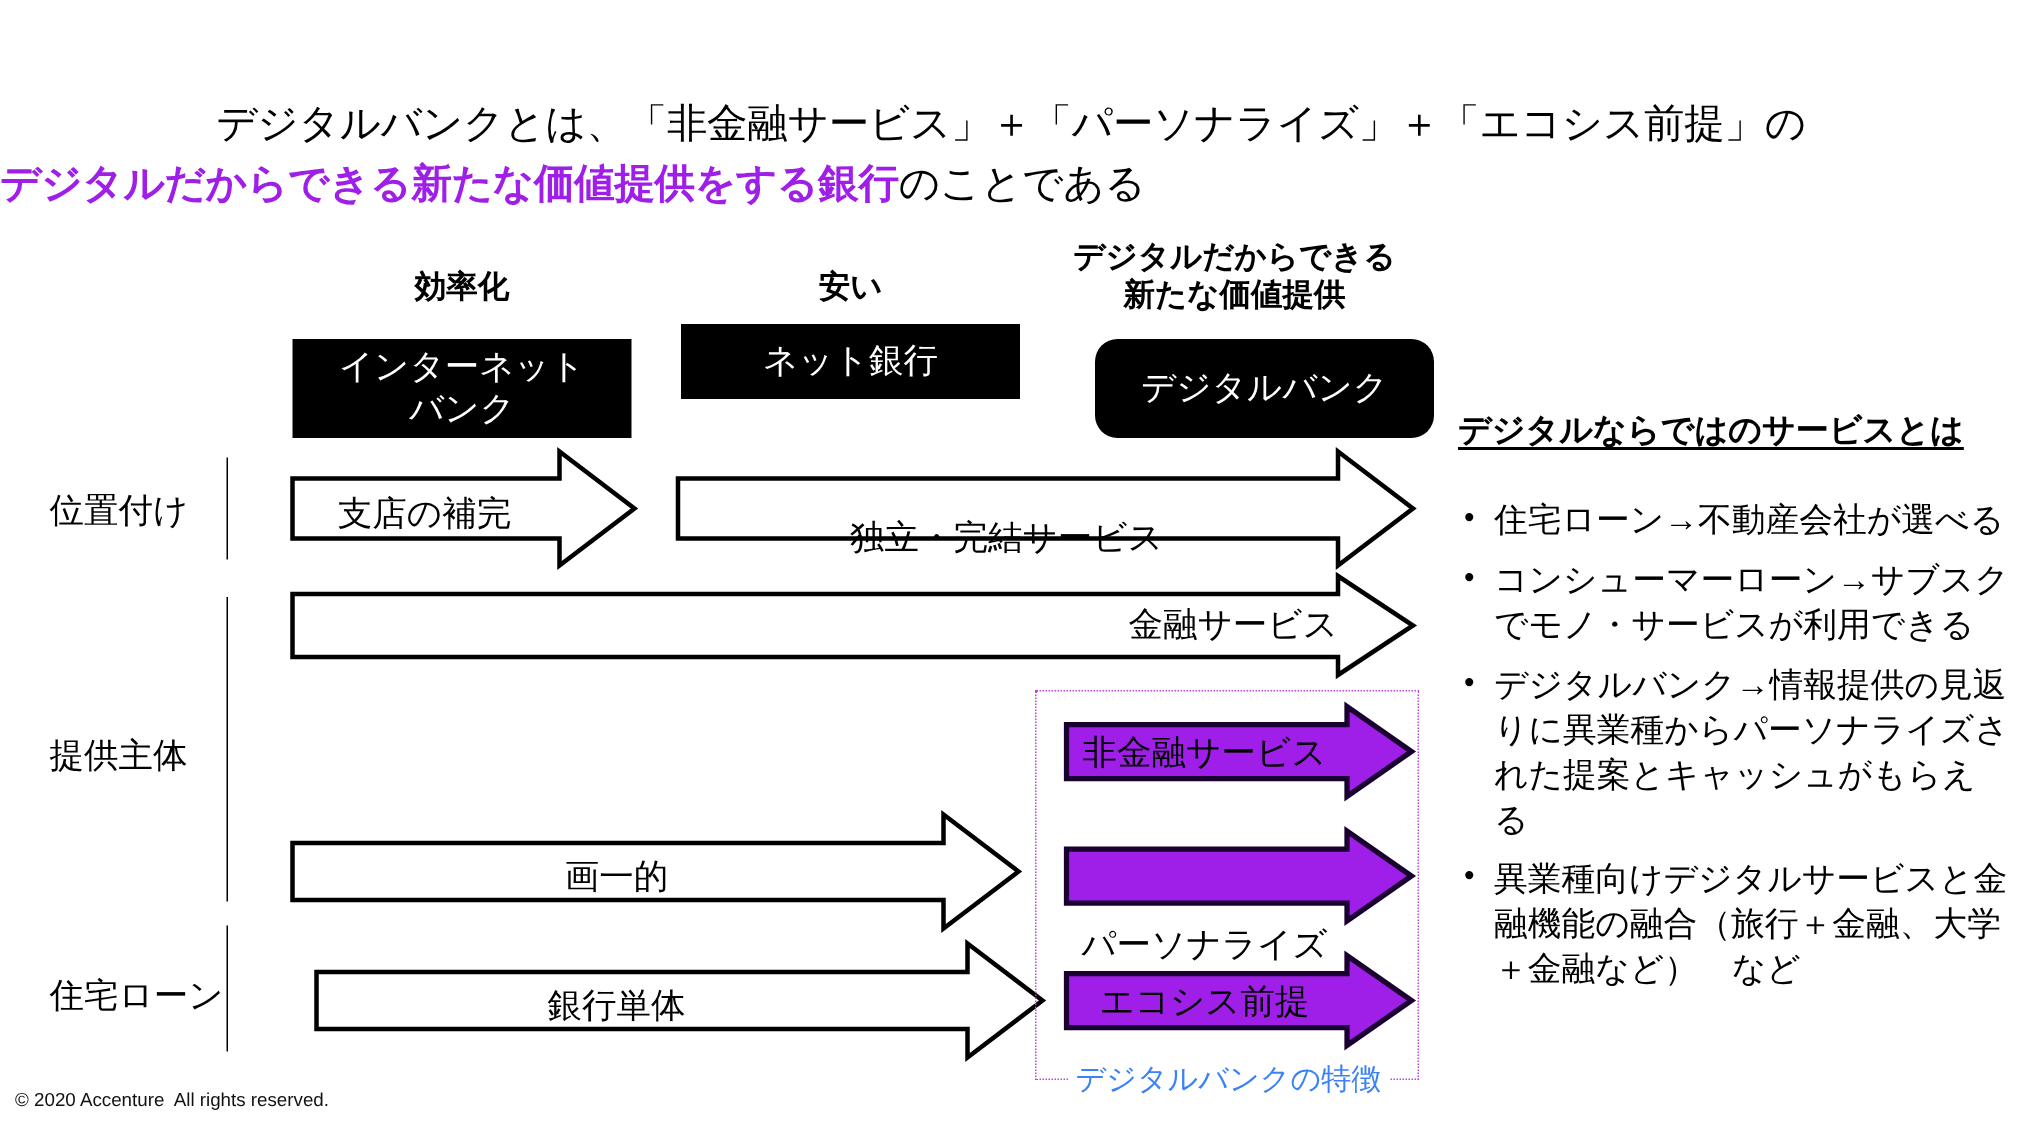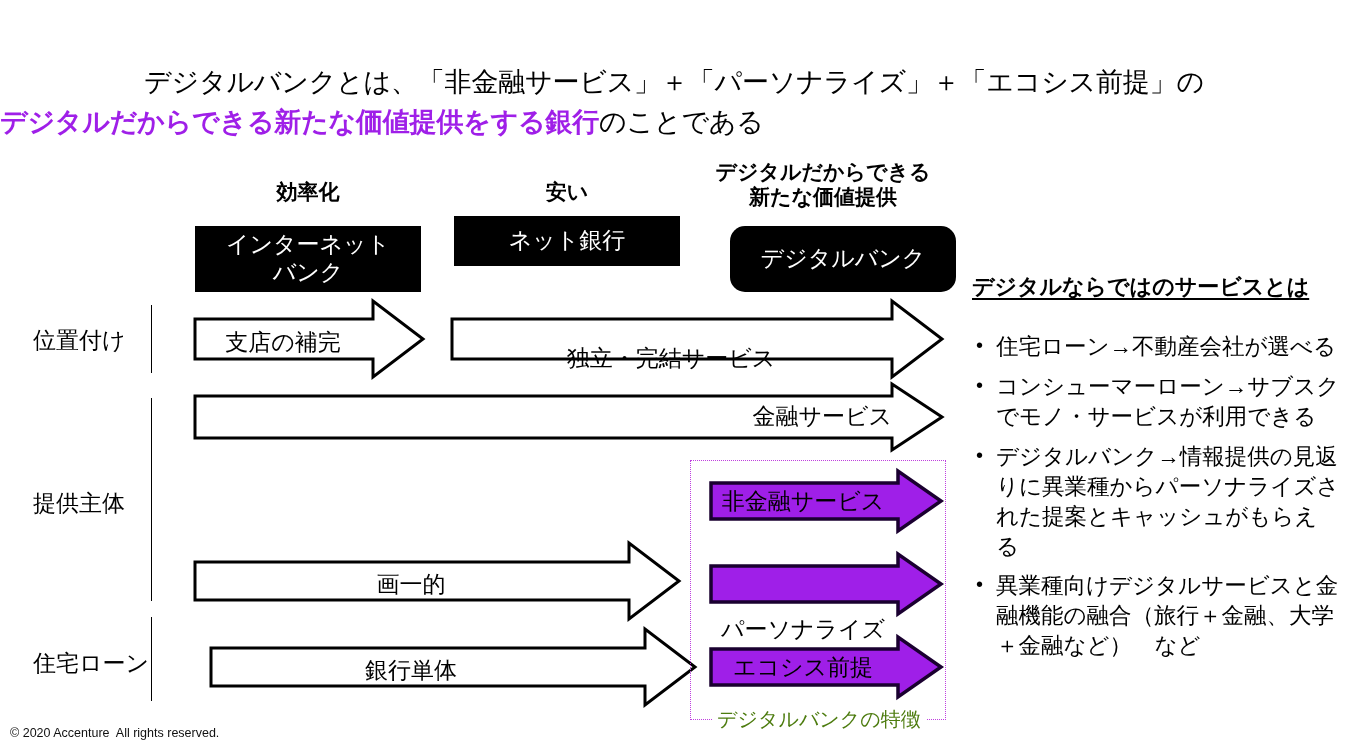--- a/index.html
+++ b/index.html
@@ -115,21 +115,21 @@
 
   
   .feature-box {
     position: absolute;
     border: 1.5px dotted #C040E0;
     box-sizing: border-box;
   }
   .feature-caption {
     position: absolute;
     font-size: 20px;
-    color: #4d7c0f;
+    color: #3b82f6;
     background: #ffffff;
     padding: 0 5px;
     white-space: nowrap;
   }
 
   
   .panel-title {
     position: absolute;
     font-size: 22px;
     font-weight: bold;

